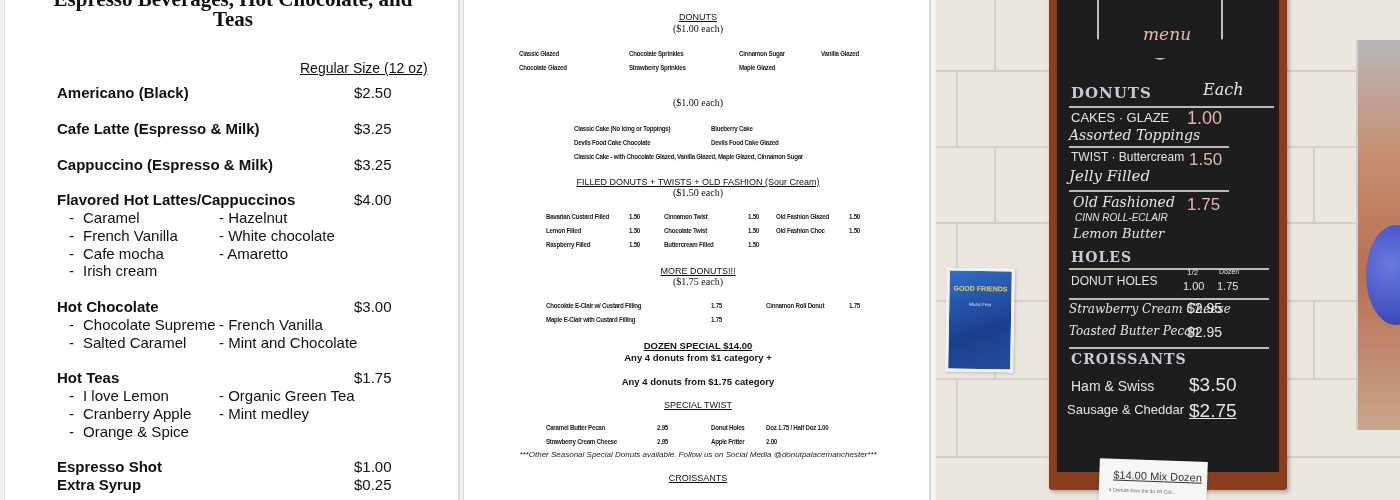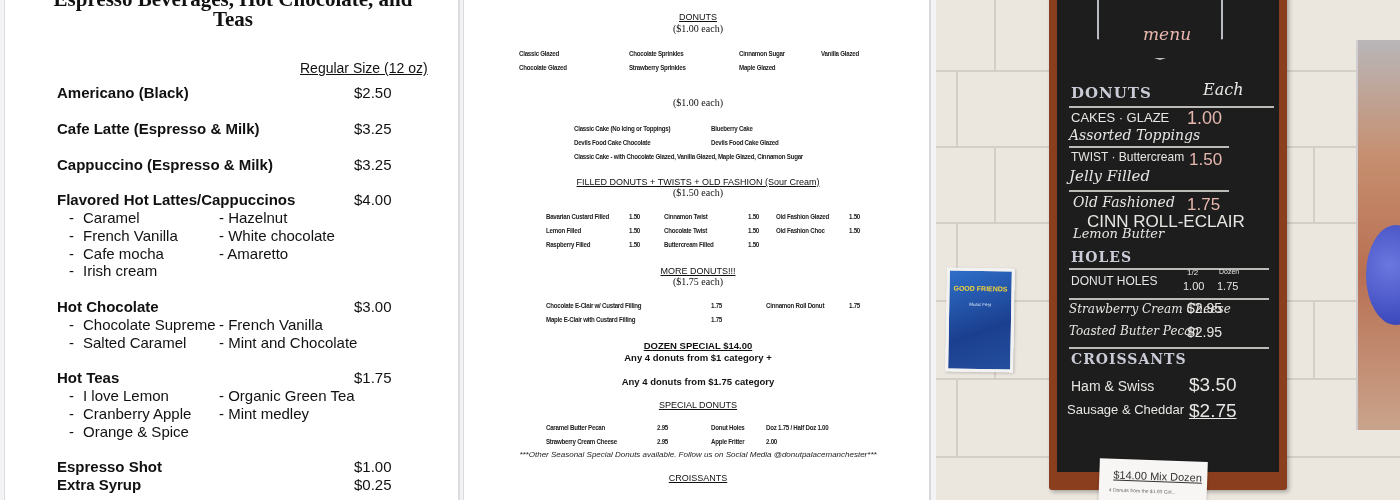--- a/index.html
+++ b/index.html
@@ -140,21 +140,21 @@
   <div class="mi" style="top:301px;left:247px">1.75</div>
   <div class="mi" style="top:315px;left:82px">Maple E-Clair with Custard Filling</div>
   <div class="mi" style="top:315px;left:247px">1.75</div>
   <div class="mi" style="top:301px;left:302px">Cinnamon Roll Donut</div>
   <div class="mi" style="top:301px;left:385px">1.75</div>
 
   <div class="dz u" style="top:340px">DOZEN SPECIAL $14.00</div>
   <div class="dz" style="top:352px">Any 4 donuts from $1 category +</div>
   <div class="dz" style="top:376px">Any 4 donuts from $1.75 category</div>
 
-  <div class="mid-head" style="top:400px">SPECIAL DONUTS</div>
+  <div class="mid-head" style="top:400px">SPECIAL TWIST</div>
   <div class="mi" style="top:423px;left:82px">Caramel Butter Pecan</div>
   <div class="mi" style="top:423px;left:193px">2.95</div>
   <div class="mi" style="top:437px;left:82px">Strawberry Cream Cheese</div>
   <div class="mi" style="top:437px;left:193px">2.95</div>
   <div class="mi" style="top:423px;left:247px">Donut Holes</div>
   <div class="mi" style="top:423px;left:302px">Doz  1.75 / Half Doz  1.00</div>
   <div class="mi" style="top:437px;left:247px">Apple Fritter</div>
   <div class="mi" style="top:437px;left:302px">2.00</div>
   <div class="note" style="top:450px">***Other Seasonal Special Donuts available. Follow us on Social Media @donutpalacemanchester***</div>
 
@@ -199,21 +199,21 @@
       <div class="chalk script" style="left:12px;top:137px;font-size:14px;">Assorted Toppings</div>
       <div class="chalk pink" style="left:130px;top:118px;font-size:18px;">1.00</div>
       <div class="chalk-line" style="left:12px;top:156px;width:160px;"></div>
 
       <div class="chalk" style="left:14px;top:160px;font-size:12px;">TWIST · Buttercream</div>
       <div class="chalk script" style="left:12px;top:177px;font-size:15px;">Jelly Filled</div>
       <div class="chalk pink" style="left:132px;top:160px;font-size:17px;">1.50</div>
       <div class="chalk-line" style="left:12px;top:200px;width:160px;"></div>
 
       <div class="chalk script" style="left:16px;top:204px;font-size:14px;">Old Fashioned</div>
-      <div class="chalk" style="left:30px;top:222px;font-size:17px;">CINN ROLL-ECLAIR</div>
+      <div class="chalk" style="left:18px;top:222px;font-size:10px;font-style:italic;">CINN ROLL-ECLAIR</div>
       <div class="chalk script" style="left:16px;top:236px;font-size:13px;">Lemon Butter</div>
       <div class="chalk pink" style="left:130px;top:205px;font-size:17px;">1.75</div>
 
       <div class="chalk print" style="left:14px;top:259px;font-size:14px;">HOLES</div>
       <div class="chalk-line" style="left:12px;top:278px;width:200px;"></div>
       <div class="chalk" style="left:14px;top:284px;font-size:12px;">DONUT HOLES</div>
       <div class="chalk" style="left:130px;top:278px;font-size:8px;">1/2</div>
       <div class="chalk" style="left:126px;top:290px;font-size:11px;">1.00</div>
       <div class="chalk" style="left:162px;top:278px;font-size:7px;">Dozen</div>
       <div class="chalk" style="left:160px;top:290px;font-size:11px;">1.75</div>

